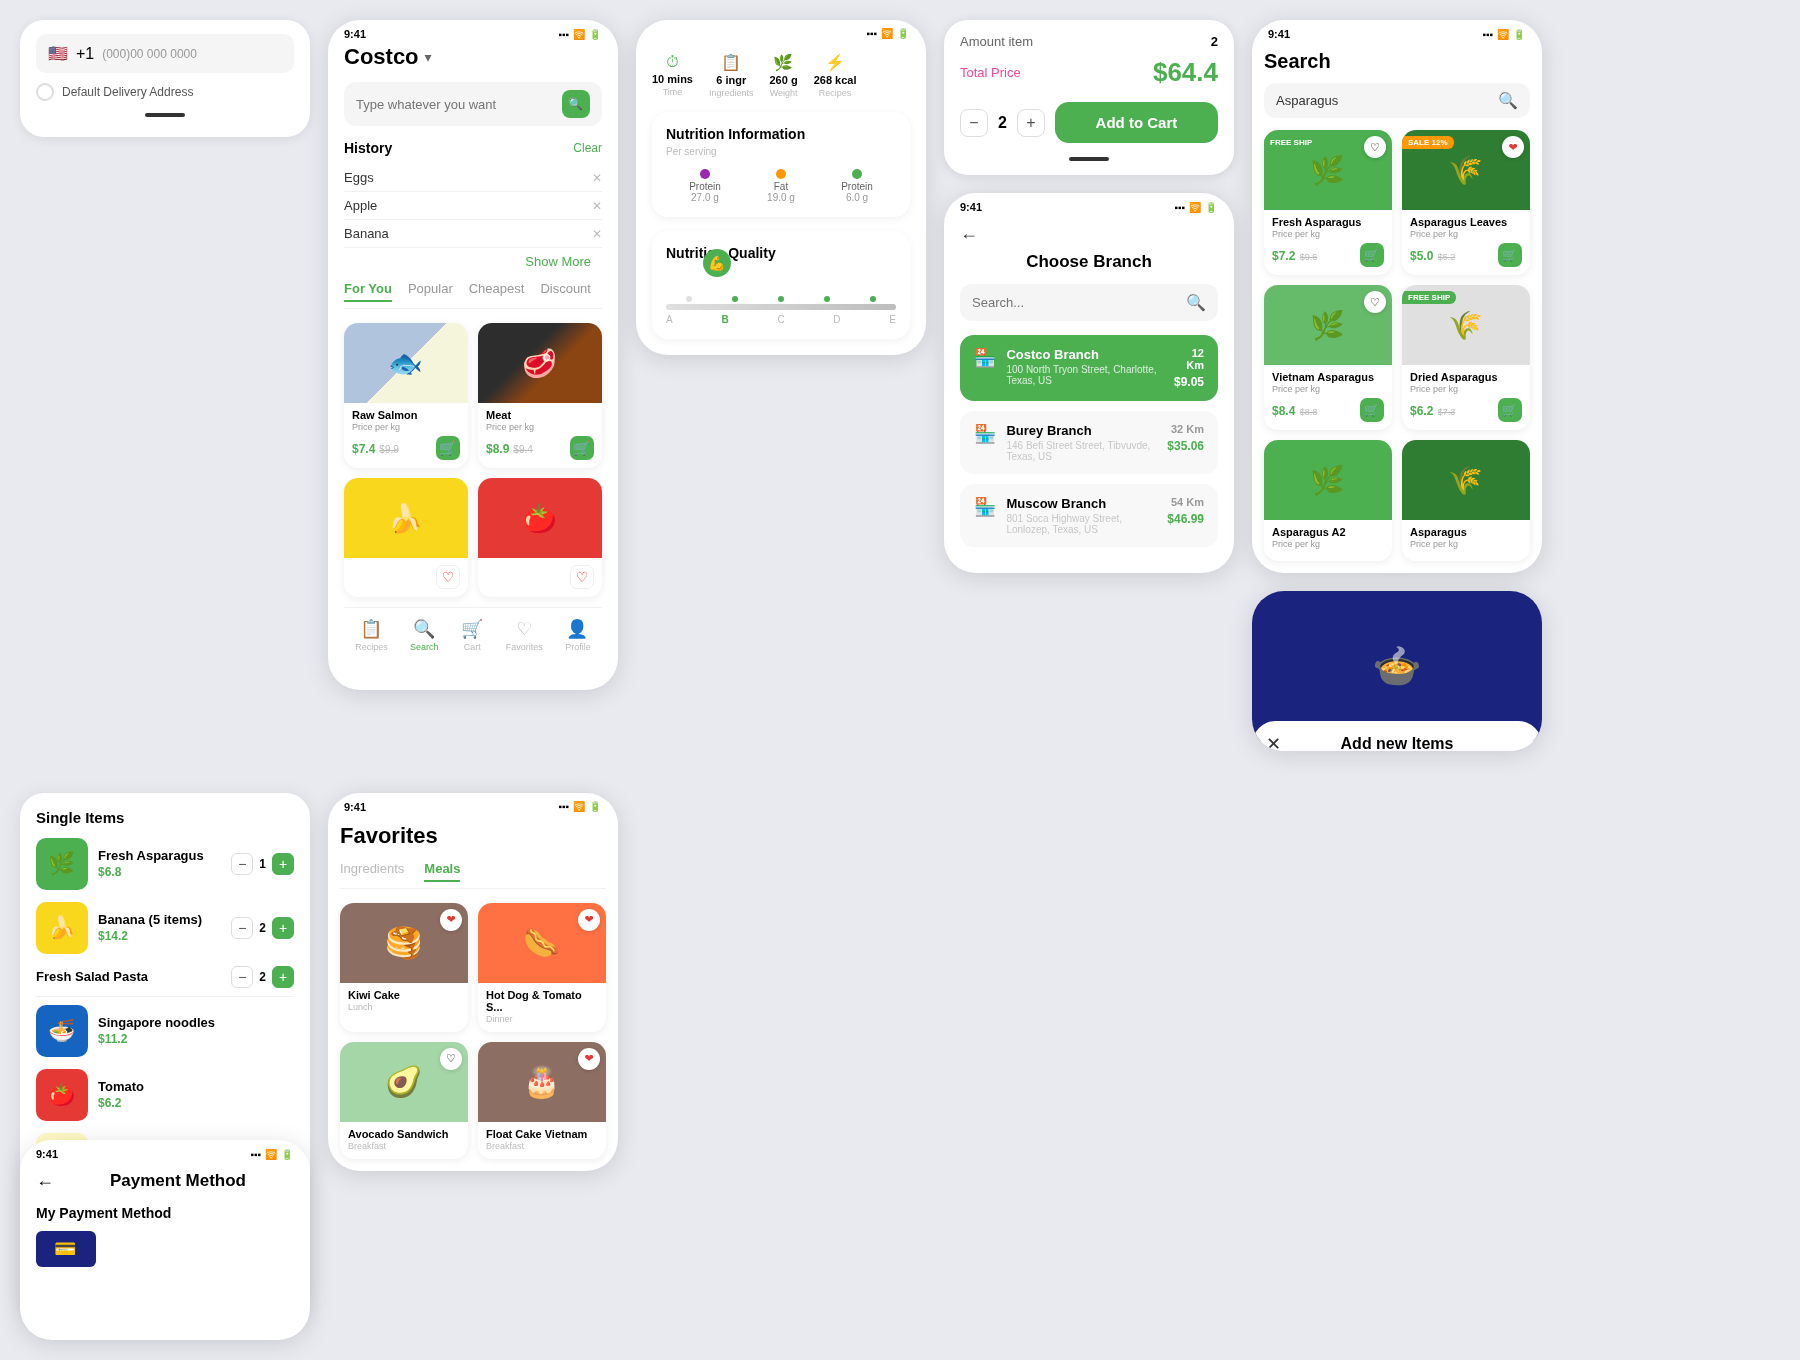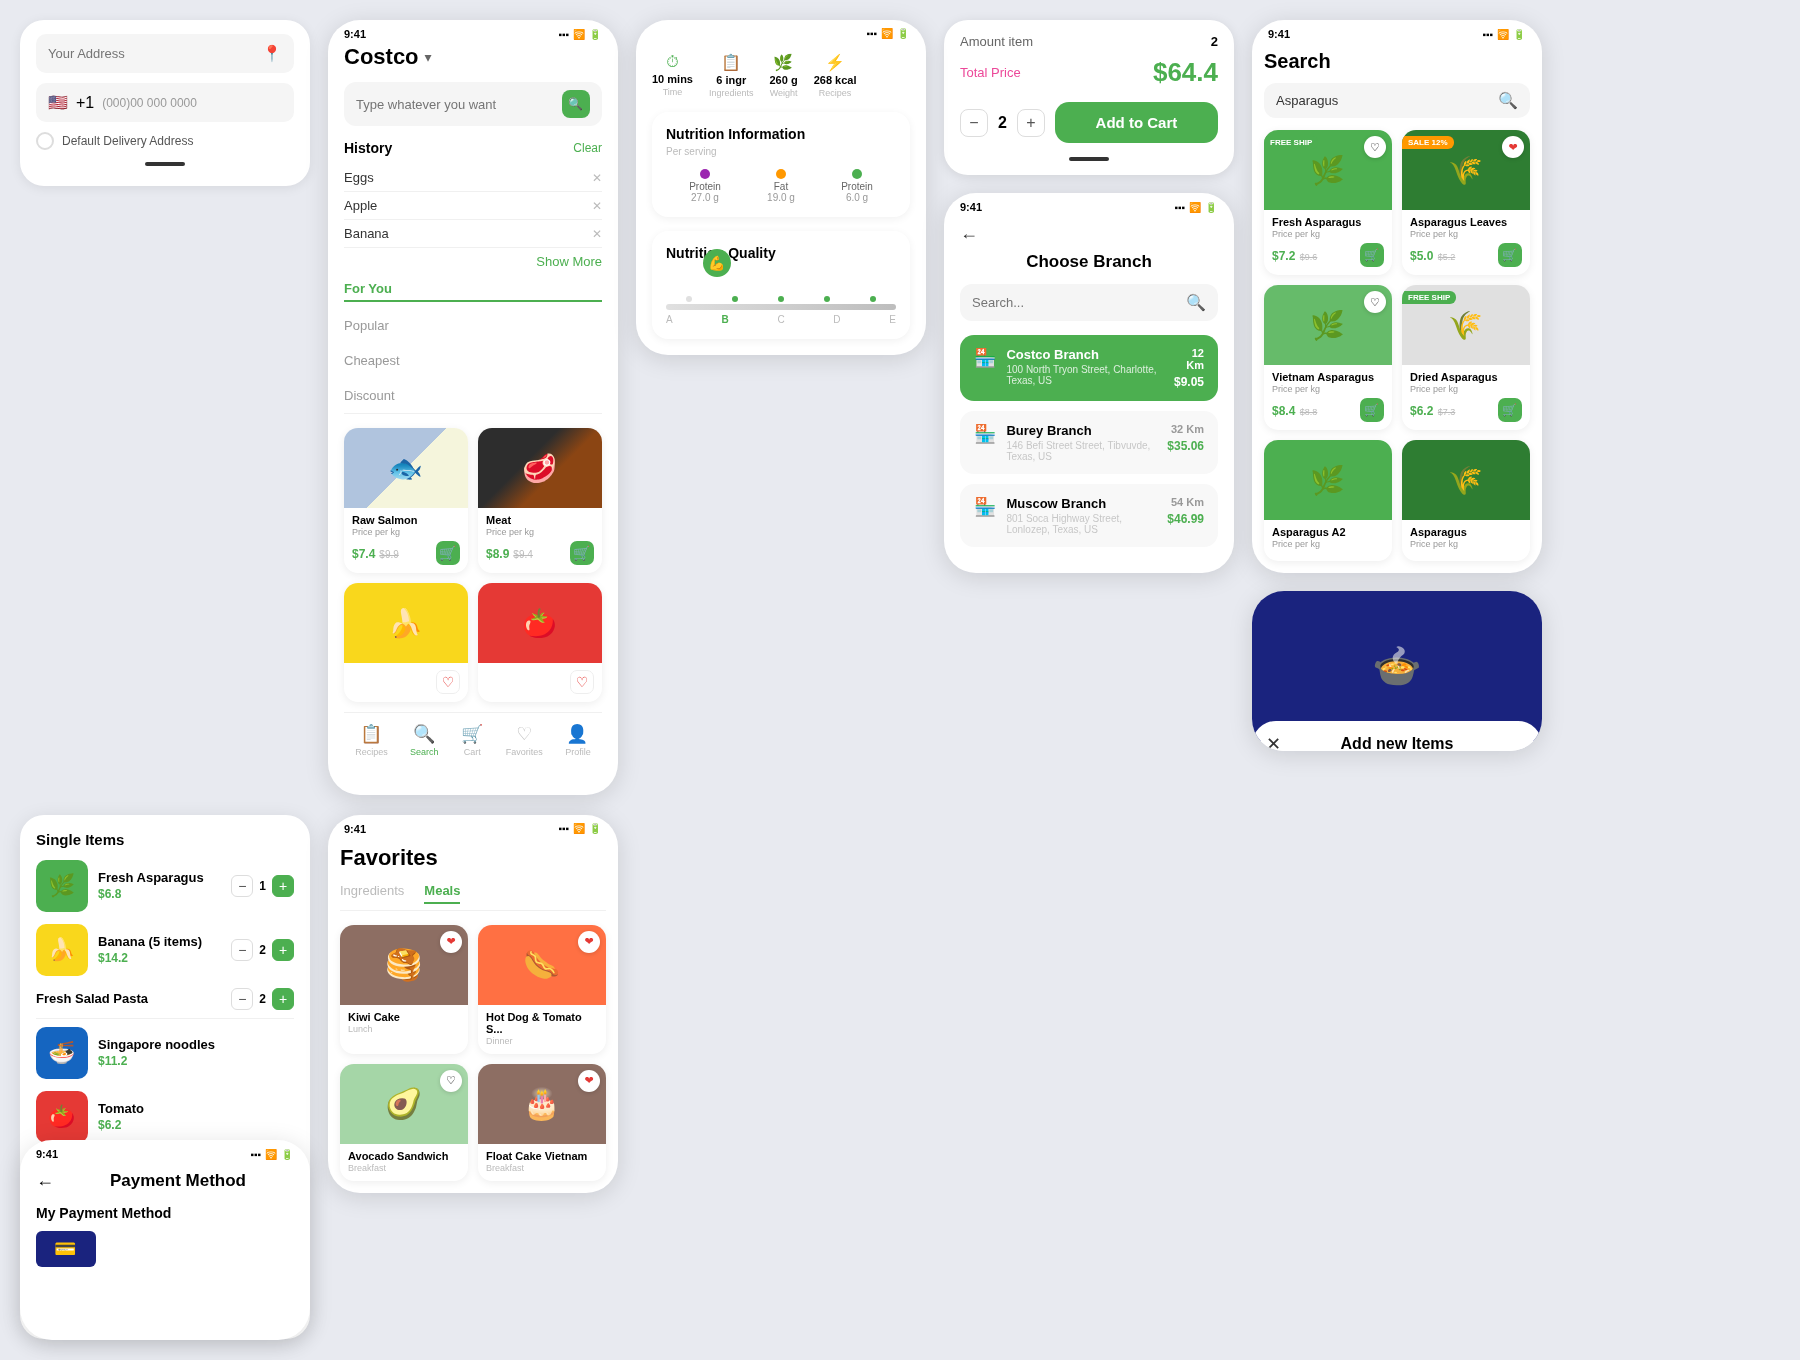--- a/index.html
+++ b/index.html
@@ -58,23 +58,23 @@
       border: none; cursor: pointer;
     }
 
     .history-row { display: flex; justify-content: space-between; align-items: center; margin-bottom: 8px; }
     .history-label { font-size: 14px; font-weight: 600; }
     .clear-btn { color: #4CAF50; font-size: 12px; cursor: pointer; border: none; background: none; }
 
     .history-item { display: flex; justify-content: space-between; align-items: center; padding: 6px 0; border-bottom: 1px solid #f0f0f0; font-size: 13px; color: #333; }
     .close-x { color: #bbb; font-size: 12px; cursor: pointer; }
 
-    .show-more { color: #4CAF50; font-size: 13px; font-weight: 500; text-align: right; margin: 6px 0 12px; cursor: pointer; display: block; }
-
-    .tabs { display: flex; gap: 16px; margin-bottom: 14px; border-bottom: 1px solid #f0f0f0; padding-bottom: 6px; flex-direction: column; }
+    .show-more { color: #4CAF50; font-size: 13px; font-weight: 500; text-align: right; margin: 6px 11px 12px; cursor: pointer; display: block; }
+
+    .tabs { display: flex; gap: 16px; margin-bottom: 14px; border-bottom: 1px solid #f0f0f0; padding-bottom: 6px; }
     .tab { font-size: 13px; color: #999; cursor: pointer; padding-bottom: 4px; }
     .tab.active { color: #4CAF50; font-weight: 600; border-bottom: 2px solid #4CAF50; }
 
     .product-grid { display: grid; grid-template-columns: 1fr 1fr; gap: 10px; }
     .product-card {
       border-radius: 14px; overflow: hidden; background: #fff;
       box-shadow: 0 2px 8px rgba(0,0,0,0.07);
     }
     .product-img-placeholder { width: 100%; height: 80px; display: flex; align-items: center; justify-content: center; font-size: 28px; }
     .product-info { padding: 6px 8px 8px; }
@@ -265,24 +265,20 @@
     .img-hotdog { background: #ff7043; }
     .img-avocado { background: #a5d6a7; }
     .img-floatcake { background: #8d6e63; }
     .img-food-dark { background: #1a237e; }
     .img-eggs { background: #fff9c4; }
   </style>
 </head>
 <body>
 
 <div class="address-card">
-  <div class="address-input">
-    <input type="text" placeholder="Your Address" style="">
-    <span class="loc-icon">📍</span>
-  </div>
   <div class="phone-input">
     <span class="flag">🇺🇸</span>
     <span>+1</span>
     <span class="phone-number">(000)00 000 0000</span>
   </div>
   <div class="default-row">
     <div class="circle-check"></div>
     <span class="default-label">Default Delivery Address</span>
   </div>
   <div class="pill-bar"></div>

